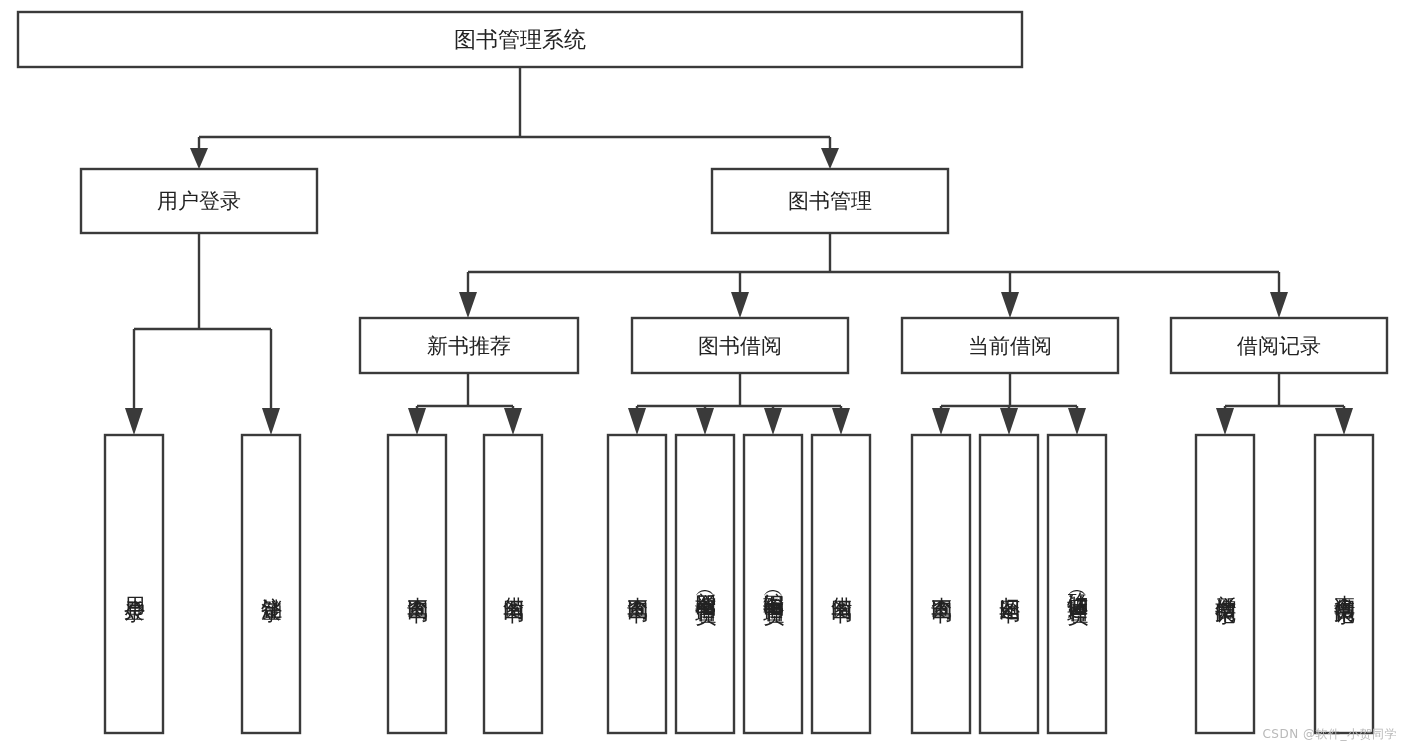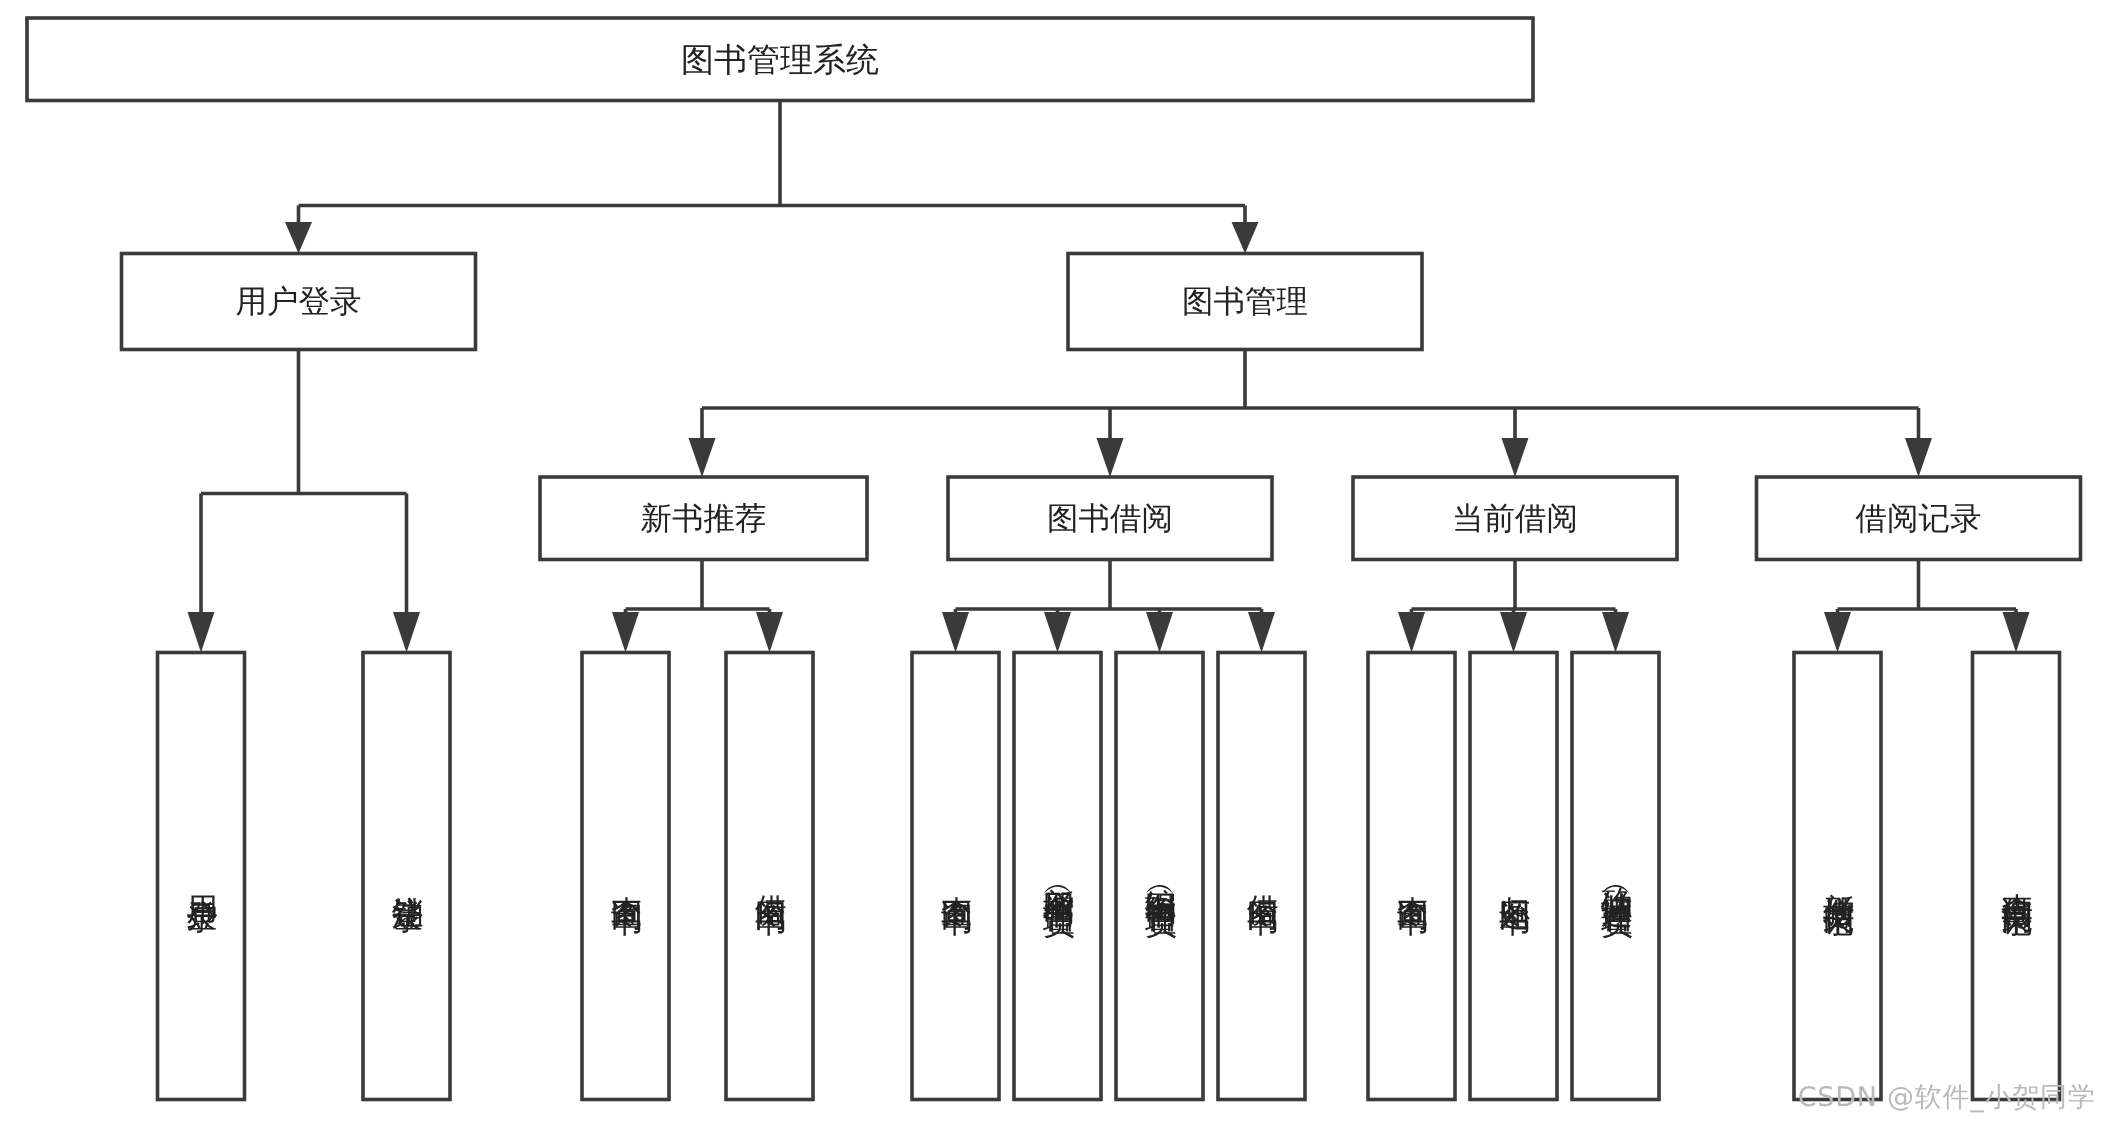--- a/index.html
+++ b/index.html
@@ -68,21 +68,21 @@
     line-height: 1.12;
     color: #222222;
     letter-spacing: 2px;
     white-space: nowrap;
   }
   .watermark {
     position: absolute;
     right: 8px;
     bottom: 4px;
     font-family: "DejaVu Sans", "Liberation Sans", sans-serif;
-    font-size: 18px;
+    font-size: 12px;
     color: #b9b9b9;
     letter-spacing: 0.5px;
     white-space: nowrap;
     user-select: none;
   }
 </style>
 </head>
 <body>
 
 <div id="diagram-root">

